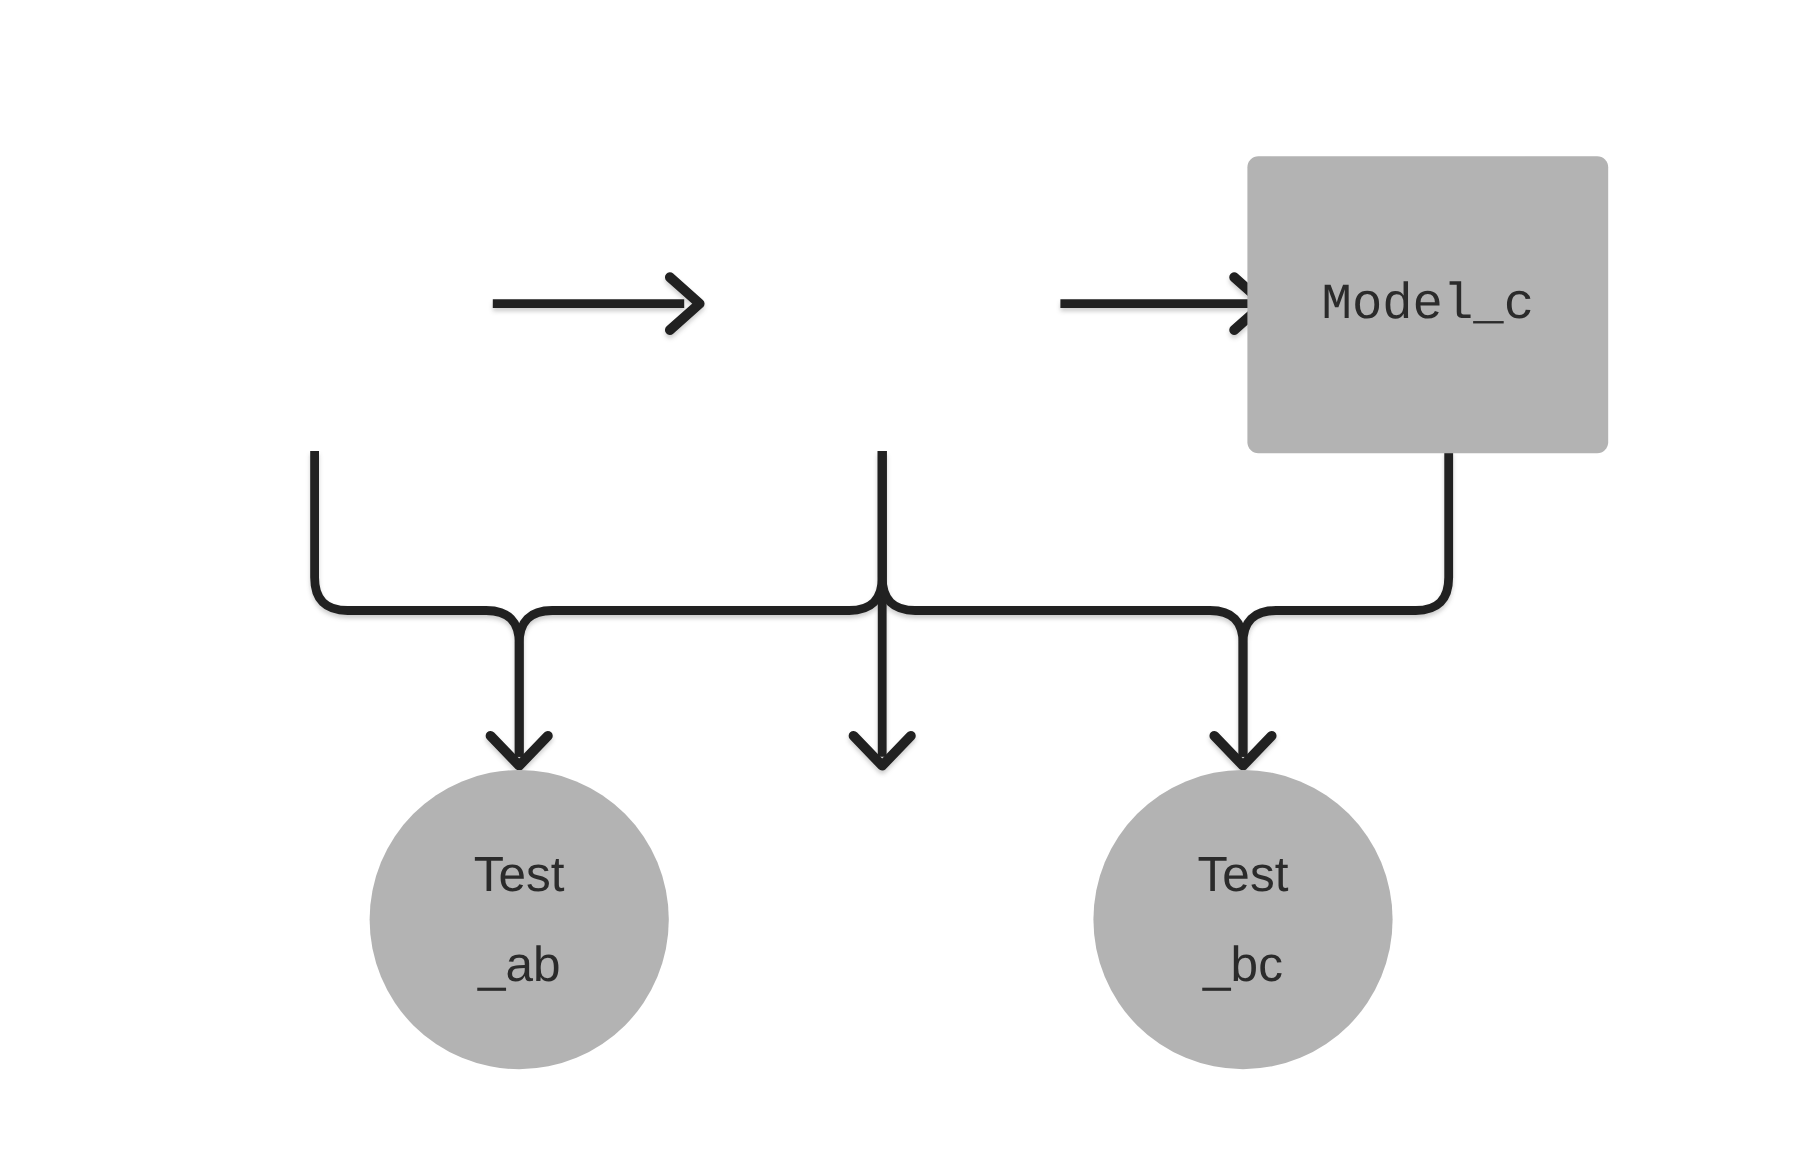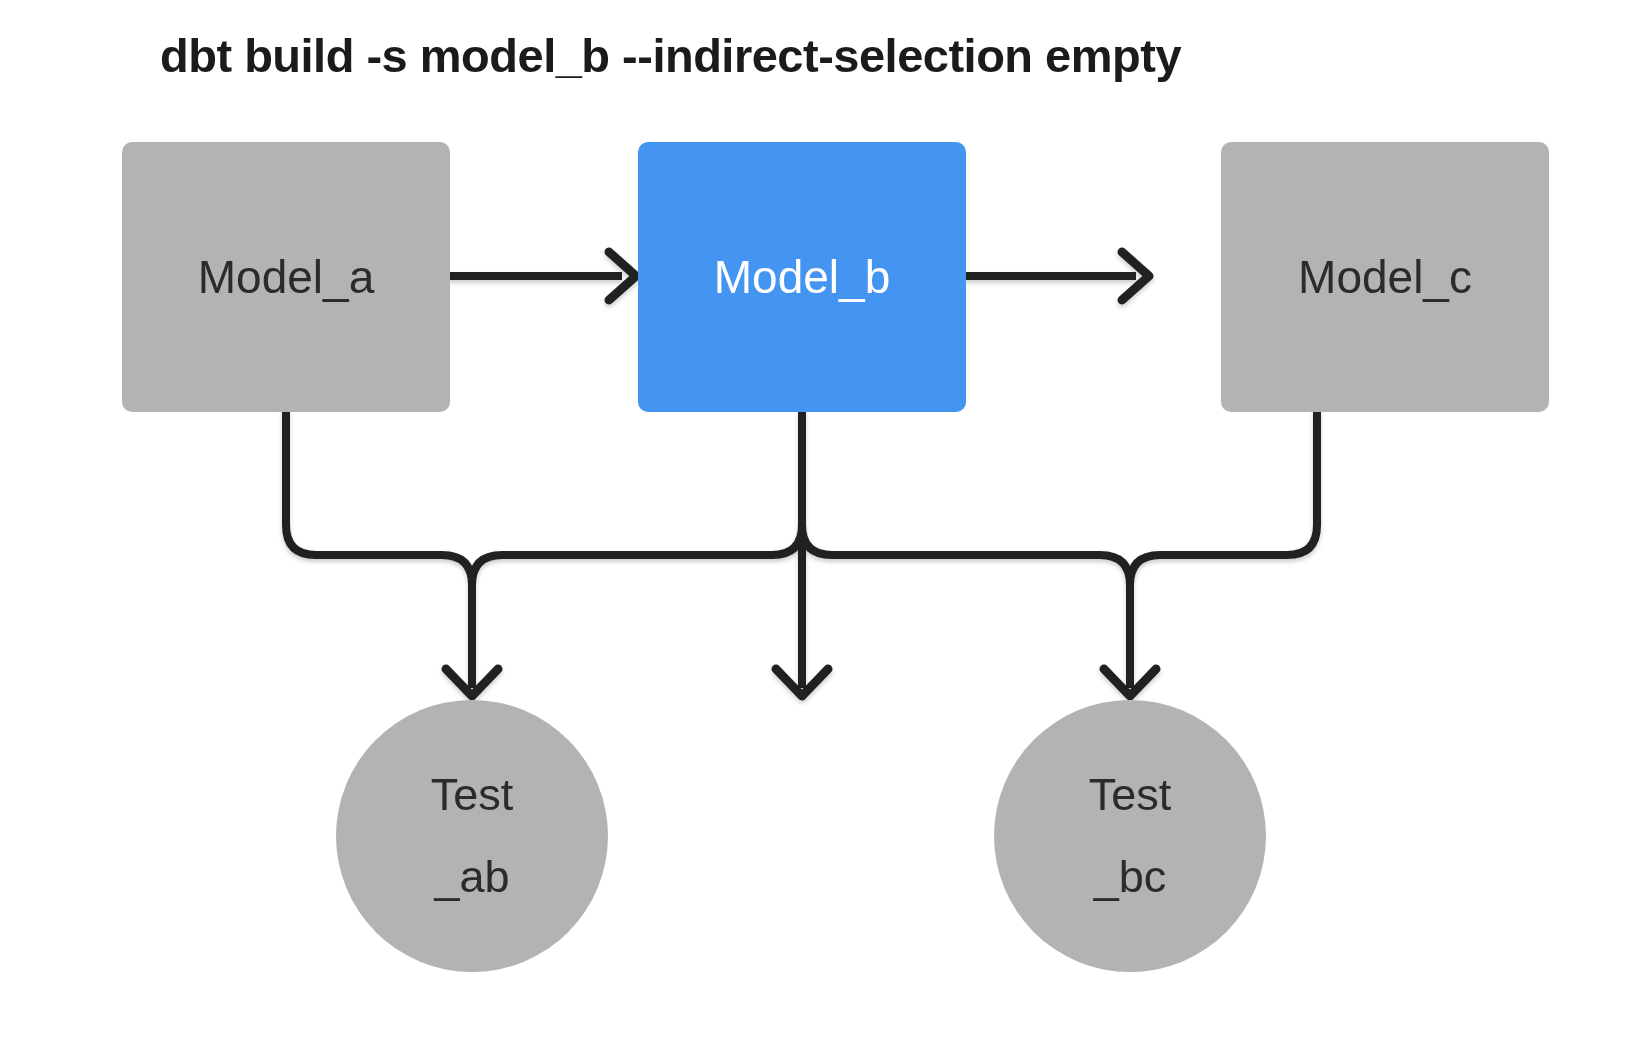--- a/index.html
+++ b/index.html
@@ -58,21 +58,21 @@
     background: var(--model-gray);
     font-size: 46px;
     color: var(--label-dark);
   }
   .model.selected {
     background: var(--model-selected-blue);
     color: var(--label-on-blue);
   }
   .model-a { left: 122px; }
   .model-b { left: 638px; }
-  .model-c { left: 1221px; }
+  .model-c { left: 1134px; font-family: Liberation Mono, monospace; }
   .test {
     top: 700px;
     width: 272px; height: 272px;
     border-radius: 50%;
     background: var(--model-gray);
     font-size: 45px;
     line-height: 82px;
     color: var(--label-dark);
     flex-direction: column;
   }
@@ -80,21 +80,20 @@
   .test span:empty { display: none; }
   .test-ab { left: 336px; }
   .test-b  { left: 666px; }
   .test-bc { left: 994px; }
 </style>
 </head>
 <body>
 
 <div class="canvas">
 
-  <div class="title">dbt build -s model_b --indirect-selection empty</div>
 
   <svg class="edges" width="1630" height="1060" viewBox="0 0 1630 1060">
 
     <path class="shaft" d="M448 276 H622"></path>
     <path class="head" d="M609 252 L636 276 L609 300"></path>
 
     <path class="shaft" d="M964 276 H1136"></path>
     <path class="head" d="M1122 252 L1149 276 L1122 300"></path>
 
     <path class="shaft" d="M286 410 V525 Q286 555 316 555 H442 Q472 555 472 585 V688"></path>
@@ -105,27 +104,21 @@
 
     <path class="shaft" d="M802 410 V525 Q802 555 832 555 H1100 Q1130 555 1130 585 V688"></path>
 
     <path class="shaft" d="M1317 410 V525 Q1317 555 1287 555 H1160 Q1130 555 1130 585 V688"></path>
 
     <path class="head" d="M446 669 L472 696 L498 669"></path>
     <path class="head" d="M776 669 L802 696 L828 669"></path>
     <path class="head" d="M1104 669 L1130 696 L1156 669"></path>
   </svg>
 
-  <div class="node model model-a">
-    <span>Model_a</span>
-  </div>
 
-  <div class="node model selected model-b">
-    <span>Model_b</span>
-  </div>
 
   <div class="node model model-c">
     <span>Model_c</span>
   </div>
 
   <div class="node test test-ab">
     <span>Test</span>
     <span>_ab</span>
   </div>
 

